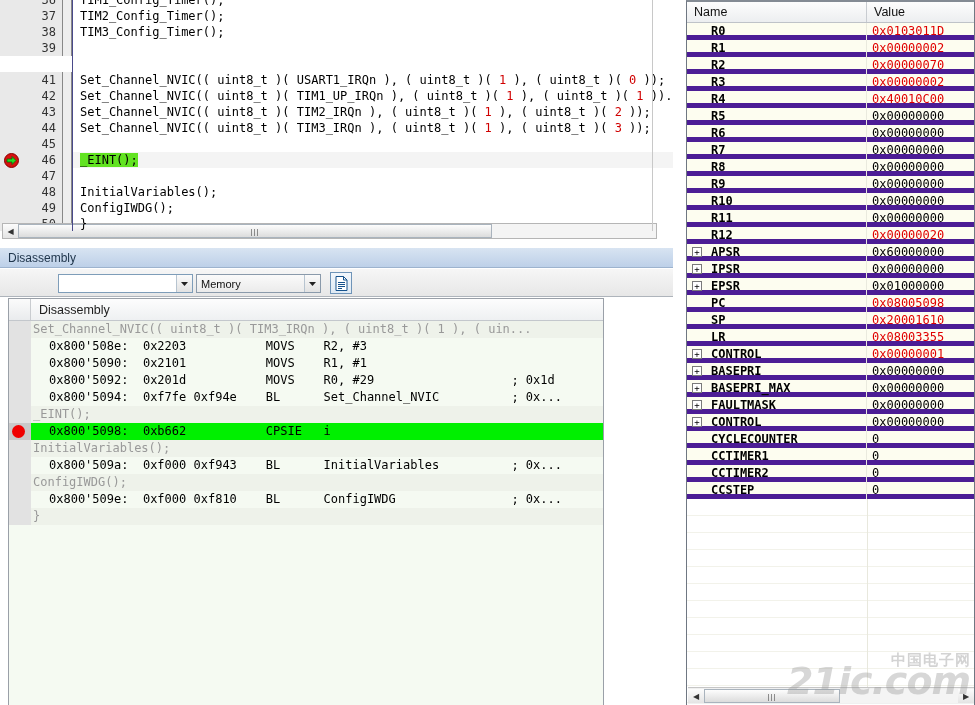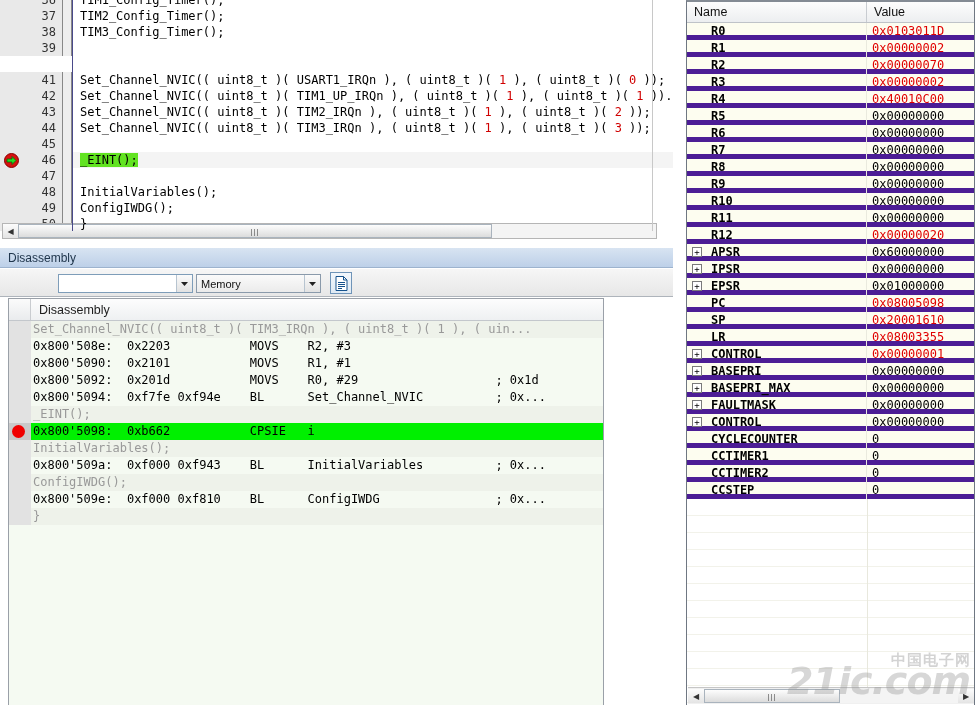--- a/index.html
+++ b/index.html
@@ -191,21 +191,21 @@
     background: #e2e2e2;
   }
   .dis-src {
     color: #999999;
     background: #eef2ea;
     padding-left: 24px;
     height: 17px;
   }
   .dis-ins {
     background: #f5faf2;
-    padding-left: 24px;
+    padding-left: 40px;
     height: 17px;
     color: #000000;
   }
   .dis-row.hl .dis-ins { background: #00f000; }
   .dis-row.hl { background: #00f000; }
   .dis-row.hl .dis-gut { background: #c9c9c9; }
   .bp-dot {
     position: absolute; left: 3px; top: 2px;
     width: 13px; height: 13px;
     border-radius: 50%;

